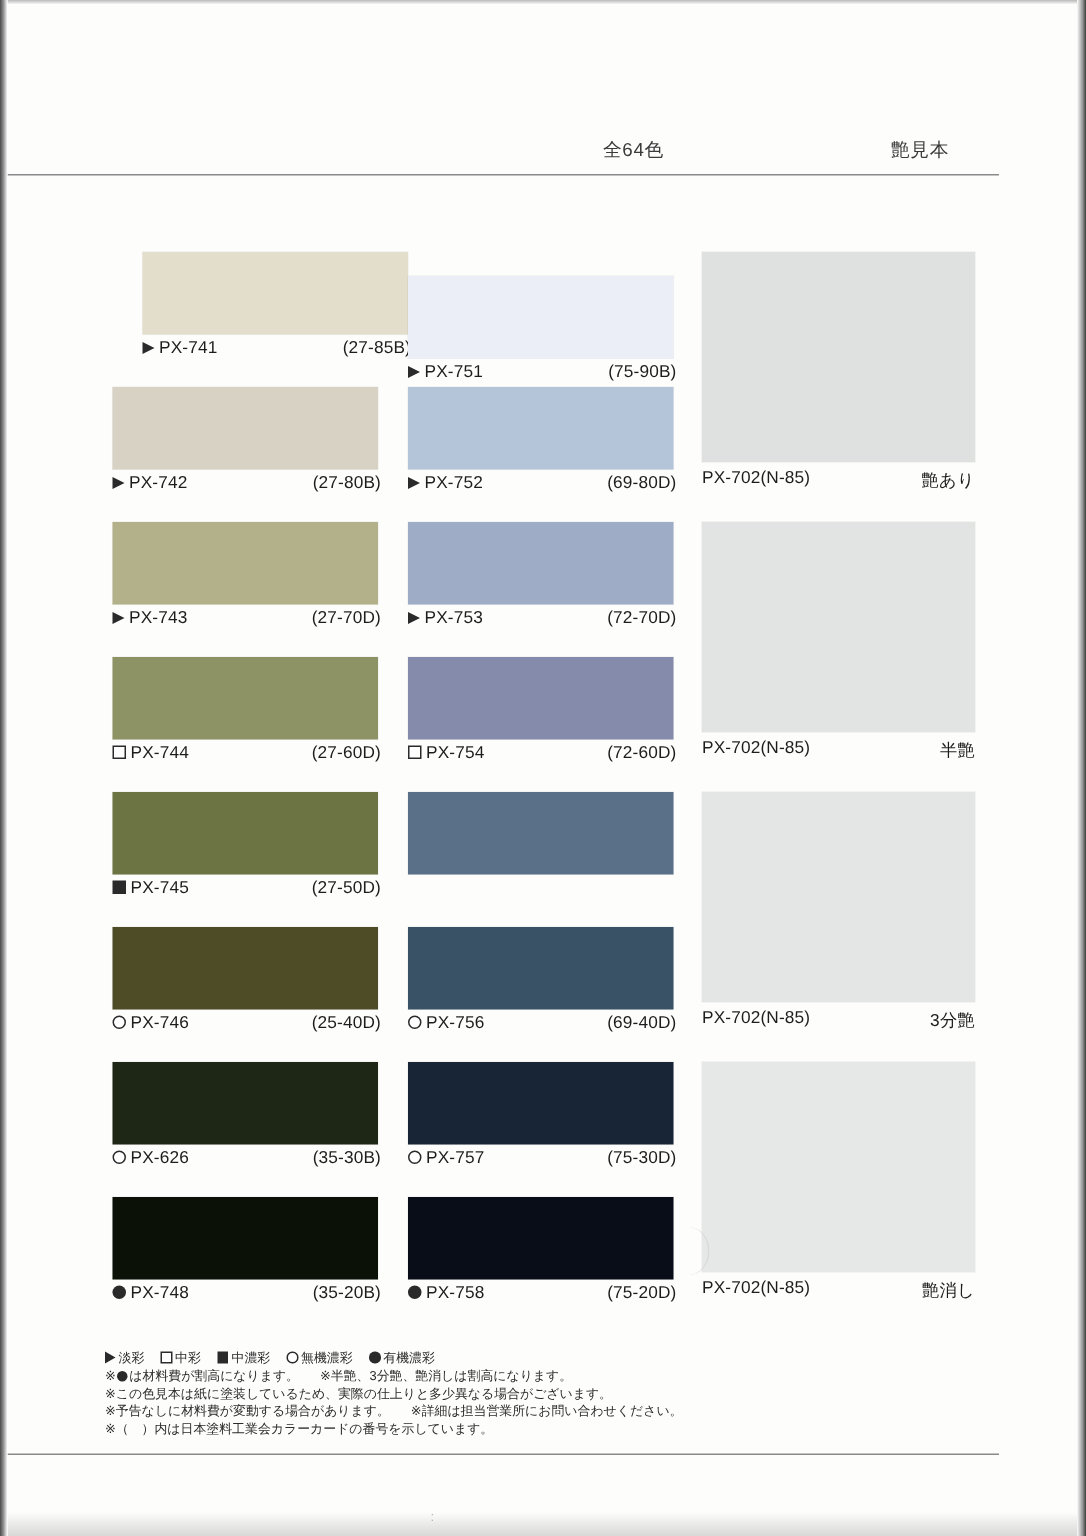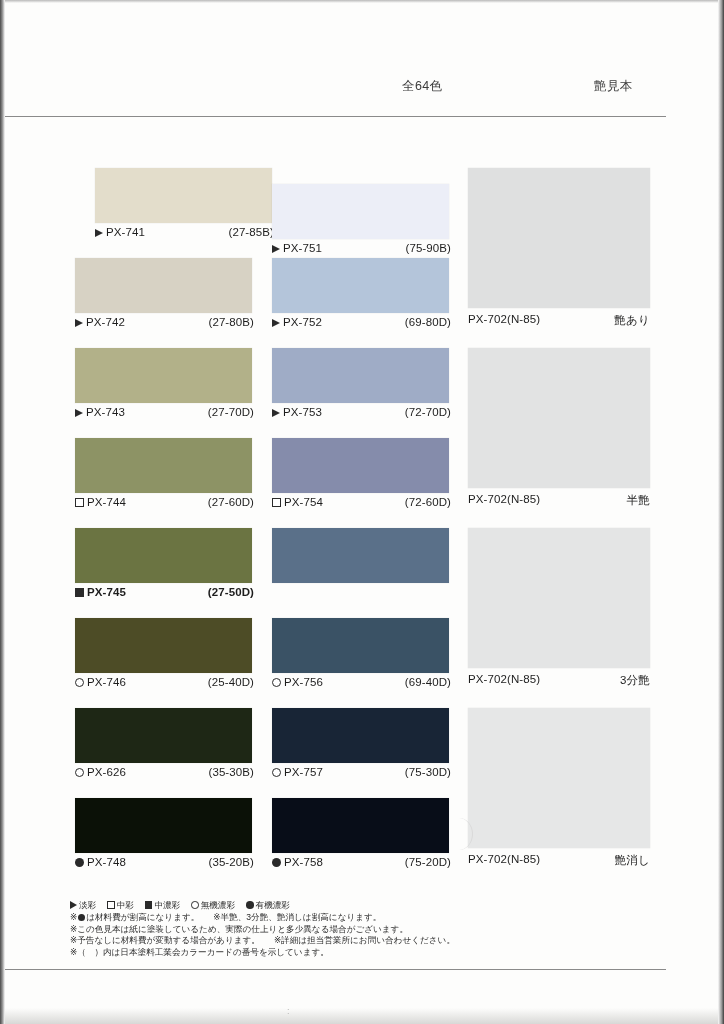--- a/index.html
+++ b/index.html
@@ -53,21 +53,21 @@
   .bottom-edge {
     position: absolute;
     left: 0; bottom: 0; width: 100%; height: 16px;
     background: linear-gradient(to top, #d8d8d6, #fdfdfc);
   }
 
   
   .header {
     position: absolute;
     left: 60px;
-    top: 78px;
+    top: 92px;
     width: 600px;
     height: 20px;
     text-align: right;
   }
   .header-total {
     position: absolute;
     left: 337px;
     top: 0;
     font-size: 12.5px;
     color: #3b3b3b;
@@ -334,21 +334,21 @@
             <span class="cap-right">(27-60D)</span>
           </div>
         </div>
         <div class="swatch-cell" style="left: 197px; top: 270px;">
           <div class="swatch" style="background: rgb(133, 140, 171);"></div>
           <div class="caption">
             <span class="cap-left"><span class="mark mark-sq-open"></span><span>PX-754</span></span>
             <span class="cap-right">(72-60D)</span>
           </div>
         </div>
-        <div class="swatch-cell" style="left: 0px; top: 360px; font-weight: bold;">
+        <div class="swatch-cell" style="left: 0px; top: 360px;">
           <div class="swatch" style="background: rgb(107, 116, 66);"></div>
           <div class="caption">
             <span class="cap-left"><span class="mark mark-sq-fill"></span><span>PX-745</span></span>
             <span class="cap-right">(27-50D)</span>
           </div>
         </div>
         <div class="swatch-cell" style="left: 197px; top: 360px;">
           <div class="swatch" style="background: rgb(90, 112, 137);"></div>
         </div>
         <div class="swatch-cell" style="left: 0px; top: 450px;">

